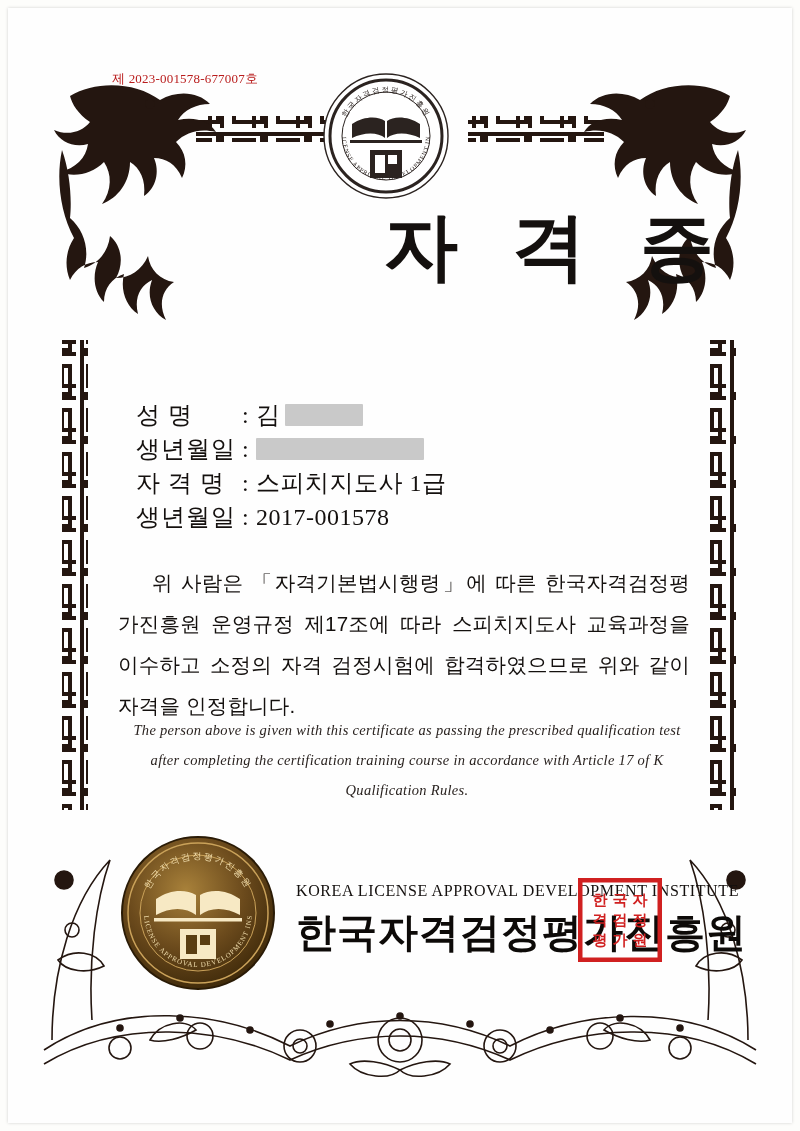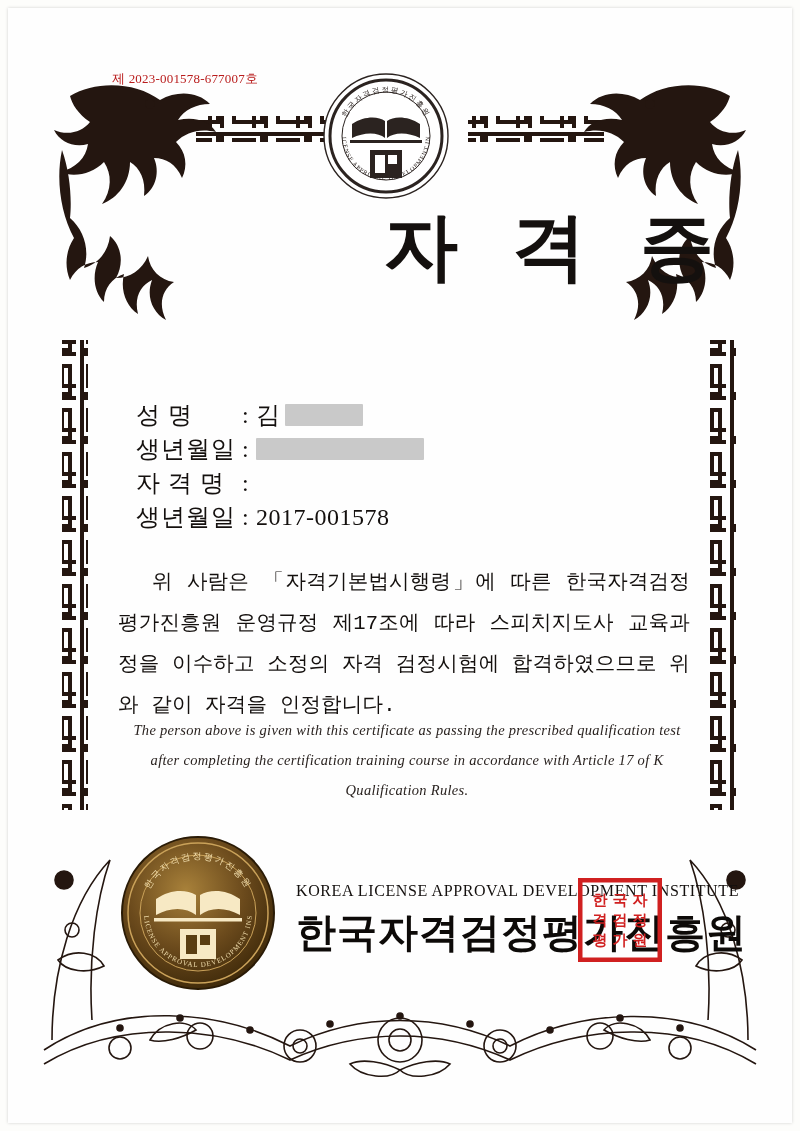--- a/index.html
+++ b/index.html
@@ -118,21 +118,21 @@
   
   .body-ko {
     position: absolute;
     left: 118px; top: 562px;
     width: 572px;
     font-size: 20.5px;
     line-height: 41px;
     text-align: justify;
     text-justify: inter-character;
     color: #14100e;
-    font-family: Liberation Mono, monospace;
+    font-family: Liberation Sans, sans-serif;
     letter-spacing: 0.2px;
     text-indent: 34px;
   }
 
   .body-en {
     position: absolute;
     left: 118px; top: 715px;
     width: 578px;
     font-size: 14.5px;
     line-height: 30px;
@@ -320,20 +320,21 @@
       <span class="redact name"></span>
     </div>
     <div class="field-row">
       <span class="field-label">생년월일</span>
       <span class="field-colon">:</span>
       <span class="redact birth"></span>
     </div>
     <div class="field-row">
       <span class="field-label">자 격 명</span>
       <span class="field-colon">:</span>
+      <span class="field-value">스피치지도사 1급</span>
     </div>
     <div class="field-row">
       <span class="field-label">생년월일</span>
       <span class="field-colon">:</span>
       <span class="field-value">2017-001578</span>
     </div>
   </div>
 
   <div class="body-ko">위 사람은 「자격기본법시행령」에 따른 한국자격검정평가진흥원 운영규정 제17조에 따라 스피치지도사 교육과정을 이수하고 소정의 자격 검정시험에 합격하였으므로 위와 같이 자격을 인정합니다.</div>
   <div class="body-en">The person above is given with this certificate as passing the prescribed qualification test after completing the certification training course in accordance with Article 17 of K Qualification Rules.</div>

